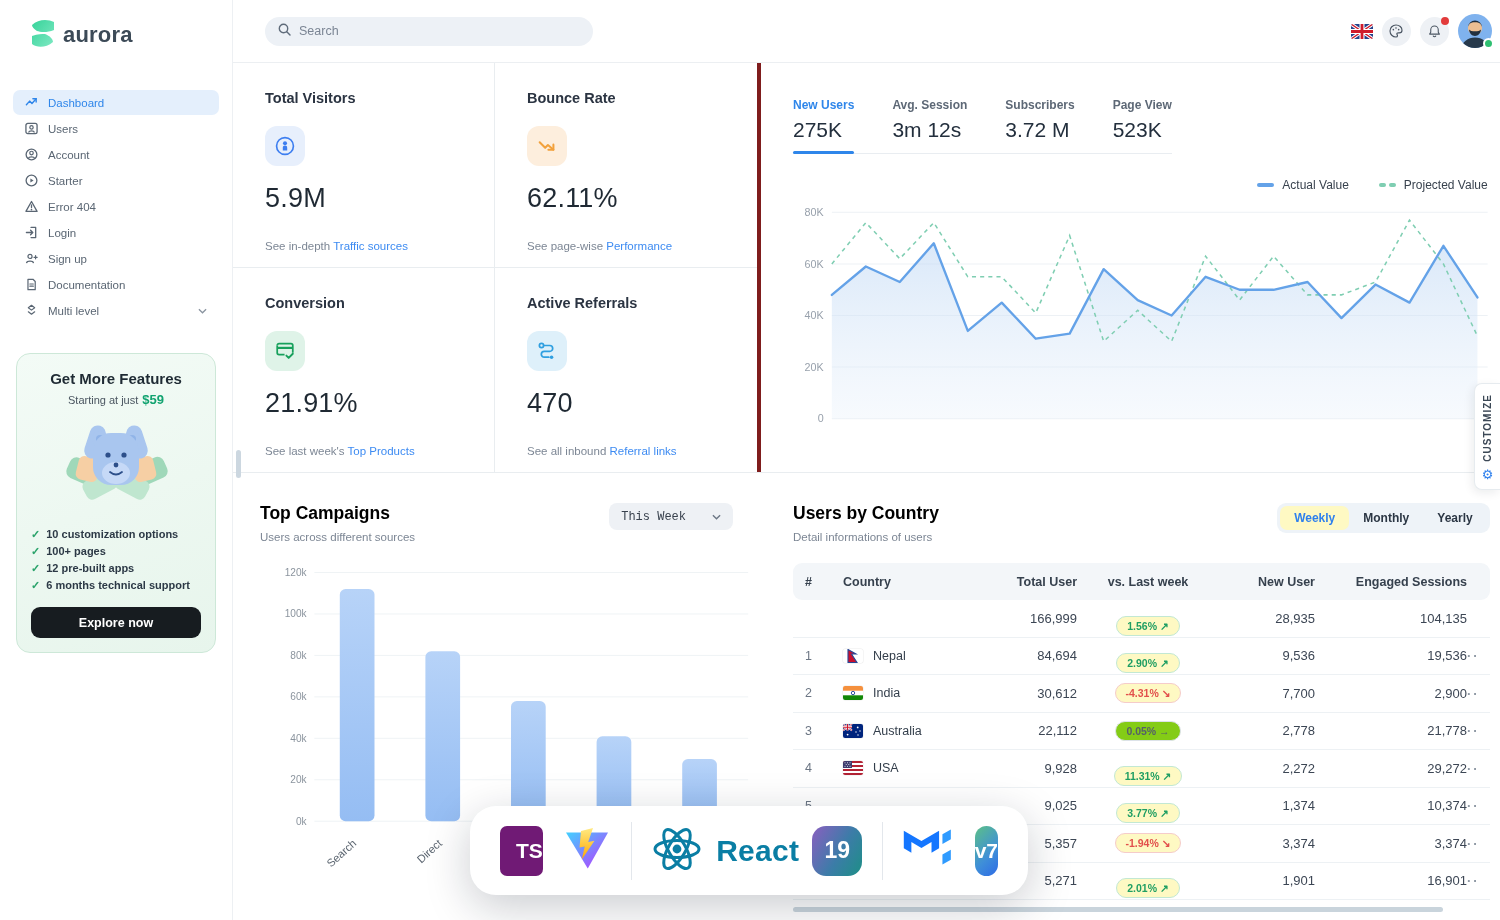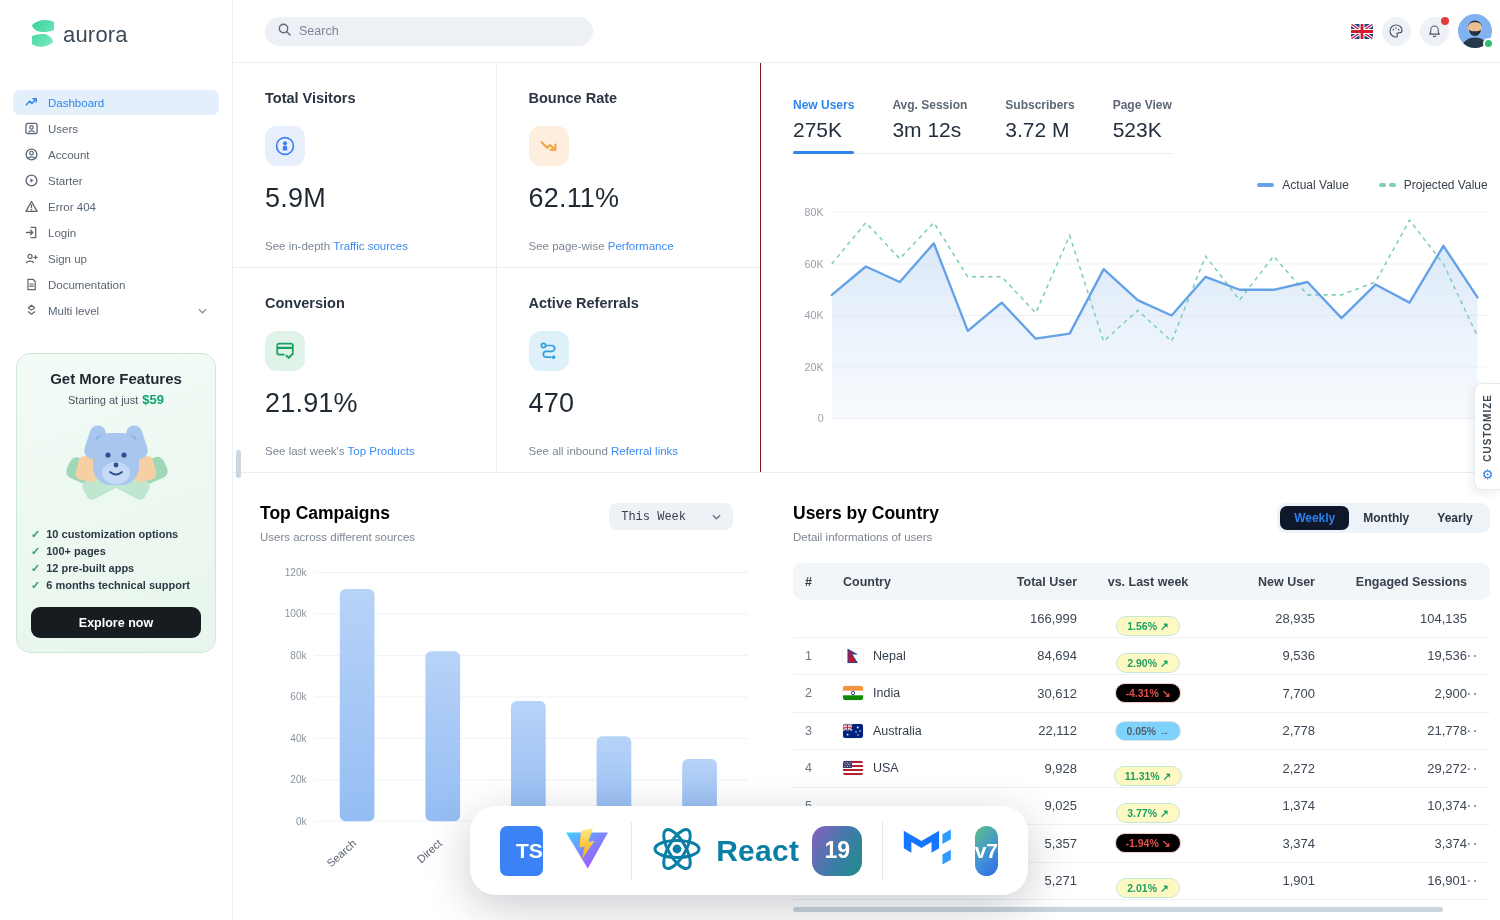--- a/index.html
+++ b/index.html
@@ -3,21 +3,21 @@
 <meta charset="utf-8">
 <style>
   * { margin:0; padding:0; box-sizing:border-box; }
   html,body { width:1500px; height:920px; overflow:hidden; background:#fff;
     font-family:"Liberation Sans", sans-serif; }
   .app { position:relative; width:1500px; height:920px; display:flex; }
 
   
   .sidebar { width:233px; height:100%; border-right:1px solid #edf0f3; padding:18px 13px; flex:none; }
   .logo { display:flex; align-items:center; gap:7px; padding-left:17px; margin-bottom:38px; }
-  .logo-name { font-size:22px; color:#3c4a57; letter-spacing:.2px; }
+  .logo-name { font-size:22px; color:#3c4a57; letter-spacing:.2px;font-weight:bold; }
   .nav-item { display:flex; align-items:center; gap:9px; height:25px; padding:6px 12px; border-radius:7px;
     color:#5a6673; font-size:11.5px; cursor:pointer; margin-bottom:1px; }
   .nav-item.active { background:#e4effc; color:#2f86ea; }
   .nav-ic { display:flex; width:14px; color:inherit; }
   .nav-lb { flex:1; }
   .nav-caret { display:flex; color:#8a94a0; }
 
   .promo { margin:30px 3px 0; border:1px solid #cde8d8; border-radius:14px; padding:16px 14px 14px;
     background:linear-gradient(160deg,#f3fbf6 0%,#e7f5ec 100%); }
   .promo-title { font-size:15px; font-weight:bold; color:#1e2a33; text-align:center; }
@@ -41,21 +41,21 @@
   .tb-right { margin-left:auto; display:flex; align-items:center; gap:9px; }
   .tb-circle { width:29px; height:29px; border-radius:50%; background:#eef1f5; display:flex;
     align-items:center; justify-content:center; position:relative; cursor:pointer; }
   .tb-flag { display:flex; border-radius:2px; overflow:hidden; cursor:pointer; }
   .dot-red { position:absolute; top:0px; right:0px; width:8px; height:8px; border-radius:50%; background:#e23b3b; }
   .avatar { position:relative; width:34px; height:34px; cursor:pointer; }
   .dot-green { position:absolute; bottom:-1px; right:-2px; width:11px; height:11px; border-radius:50%;
     background:#2fbf71; border:2px solid #fff; }
 
   .content-top { display:grid; grid-template-columns:528px 1fr; border-bottom:1px solid #e9edf0; height:410px; flex:none; }
-  .cards { border-right:1px solid #7f1d1d; display:grid; grid-template-columns:1fr 1fr; grid-template-rows:1fr 1fr; }
+  .cards { border-right:4px solid #7f1d1d; display:grid; grid-template-columns:1fr 1fr; grid-template-rows:1fr 1fr; }
   .card { padding:27px 0 0 32px; }
   .card:nth-child(1) { border-right:1px solid #e9edf0; border-bottom:1px solid #e9edf0; }
   .card:nth-child(2) { border-bottom:1px solid #e9edf0; }
   .card:nth-child(3) { border-right:1px solid #e9edf0; }
   .sc-title { font-size:14.5px; font-weight:bold; color:#2b3442; }
   .sc-ic { width:40px; height:40px; border-radius:12px; margin-top:20px; display:flex; align-items:center; justify-content:center; }
   .tint-blue { background:#e7effc; color:#3d7ef0; } .tint-orange{ background:#fdeedd; color:#f2a13c; }
   .tint-green { background:#dff3e8; color:#18a05c; } .tint-cyan { background:#def0fa; color:#2f9fe0; }
   .sc-value { font-size:27px; color:#1f2933; margin-top:17px; letter-spacing:.2px; }
   .sc-note { font-size:11.5px; color:#7d8795; margin-top:26px; }
@@ -82,43 +82,43 @@
   .p-title { font-size:17.5px; font-weight:bold; color:#000000; }
   .p-sub { font-size:11.5px; color:#7c8694; margin-top:7px; }
   .range-sel { background:#eef1f5; border-radius:8px; height:27px; padding:0 12px; display:flex; gap:26px;
     align-items:center; font-size:12px; color:#39424e; cursor:pointer;font-family:Liberation Mono, monospace; }
   .bar-wrap { margin-top:16px; padding-left:10px; }
   .bar-wrap svg { width:482px; height:auto; display:block; }
 
   .panel-r { padding:30px 28px 0 32px; position:relative; }
   .tabs { background:#eef3f8; border-radius:9px; padding:3px; display:flex; }
   .tab { padding:5px 14px; font-size:12px; font-weight:bold; color:#2b3644; border-radius:7px; cursor:pointer; }
-  .tab.active { background:#0f172a; color:#2f80ed; }
+  .tab.active { background:#fef9c3; color:#2f80ed; }
   .tbl { margin-top:20px; }
   .t-grid { display:grid; grid-template-columns:38px 150px 96px 142px 96px 152px 1fr; align-items:center; }
   .t-head { background:#f3f6f9; border-radius:9px; height:37px; font-size:12.5px; font-weight:bold; color:#36414e;
     padding-right:6px;}
   .t-row { height:37.5px; border-bottom:1px solid #edf1f4; font-size:13px; color:#3c4654; padding-right:6px;}
   .c-l { text-align:left; padding-left:12px; } .c-r { text-align:right; } .c-c { text-align:center; }
   .rank { color:#6c7684; font-size:12.5px; }
   .country { display:flex; align-items:center; gap:10px; font-size:12.5px; color:#333e4b; }
   .flag { display:flex; width:20px; height:14px; border-radius:2px; overflow:hidden; box-shadow:0 0 0 .5px rgba(0,0,0,.08); }
   .flag.none { box-shadow:none; }
   .badge { display:inline-flex; align-items:center; gap:4px; font-size:10.5px; font-weight:bold;
     padding:3px 10px; border-radius:999px; border:1px solid transparent; }
   .badge.up   { color:#1f9e63; background:#fef9c3; border-color:#c2e8d3;margin-top:15px; }
-  .badge.down { color:#e2504c; background:#000000; border-color:#f5ccca; }
-  .badge.flat { color:#555f6a; background:#7dd3fc; border-color:#dde3e9; }
+  .badge.down { color:#e2504c; background:#fef9c3; border-color:#f5ccca; }
+  .badge.flat { color:#555f6a; background:#84cc16; border-color:#dde3e9; }
   .dots { text-align:right; color:#8d97a3; font-weight:bold; letter-spacing:2px; font-size:13px; padding-right:4px; cursor:pointer;}
   .h-scroll { height:5px; width:650px; background:#c9d4dc; border-radius:3px; margin-top:7px; }
 
   
   .tech { position:absolute; left:470px; top:806px; width:558px; height:89px; background:#fff; border-radius:26px;
     box-shadow:0 12px 45px rgba(15,25,40,.22); display:flex; align-items:center; padding:0 30px; gap:20px; z-index:10; }
-  .ts-tile { width:50px; height:50px; border-radius:7px; background:#3b82f6; color:#fff; display:flex;
+  .ts-tile { width:50px; height:50px; border-radius:7px; background:#701a75; color:#fff; display:flex;
     align-items:center; justify-content:center; font-size:21px; font-weight:bold;padding-left:16px; }
   .t-div { width:1px; height:58px; background:#e3e7ec; }
   .react-g { display:flex; align-items:center; gap:13px; }
   .react-name { font-size:30px; font-weight:bold; color:#0a7ea4; letter-spacing:.3px; }
   .v-badge { width:50px; height:50px; border-radius:14px; color:#fff; display:flex; align-items:center;
     justify-content:center; font-weight:bold; }
   .b19 { background:linear-gradient(120deg,#8a5fc0 0%,#3c7ca8 55%,#1d8f86 100%); font-size:23px; }
   .bv7 { background:linear-gradient(135deg,#5cc087 0%,#3f8fd8 60%,#2e6be6 100%); font-size:21px; }
 
   

